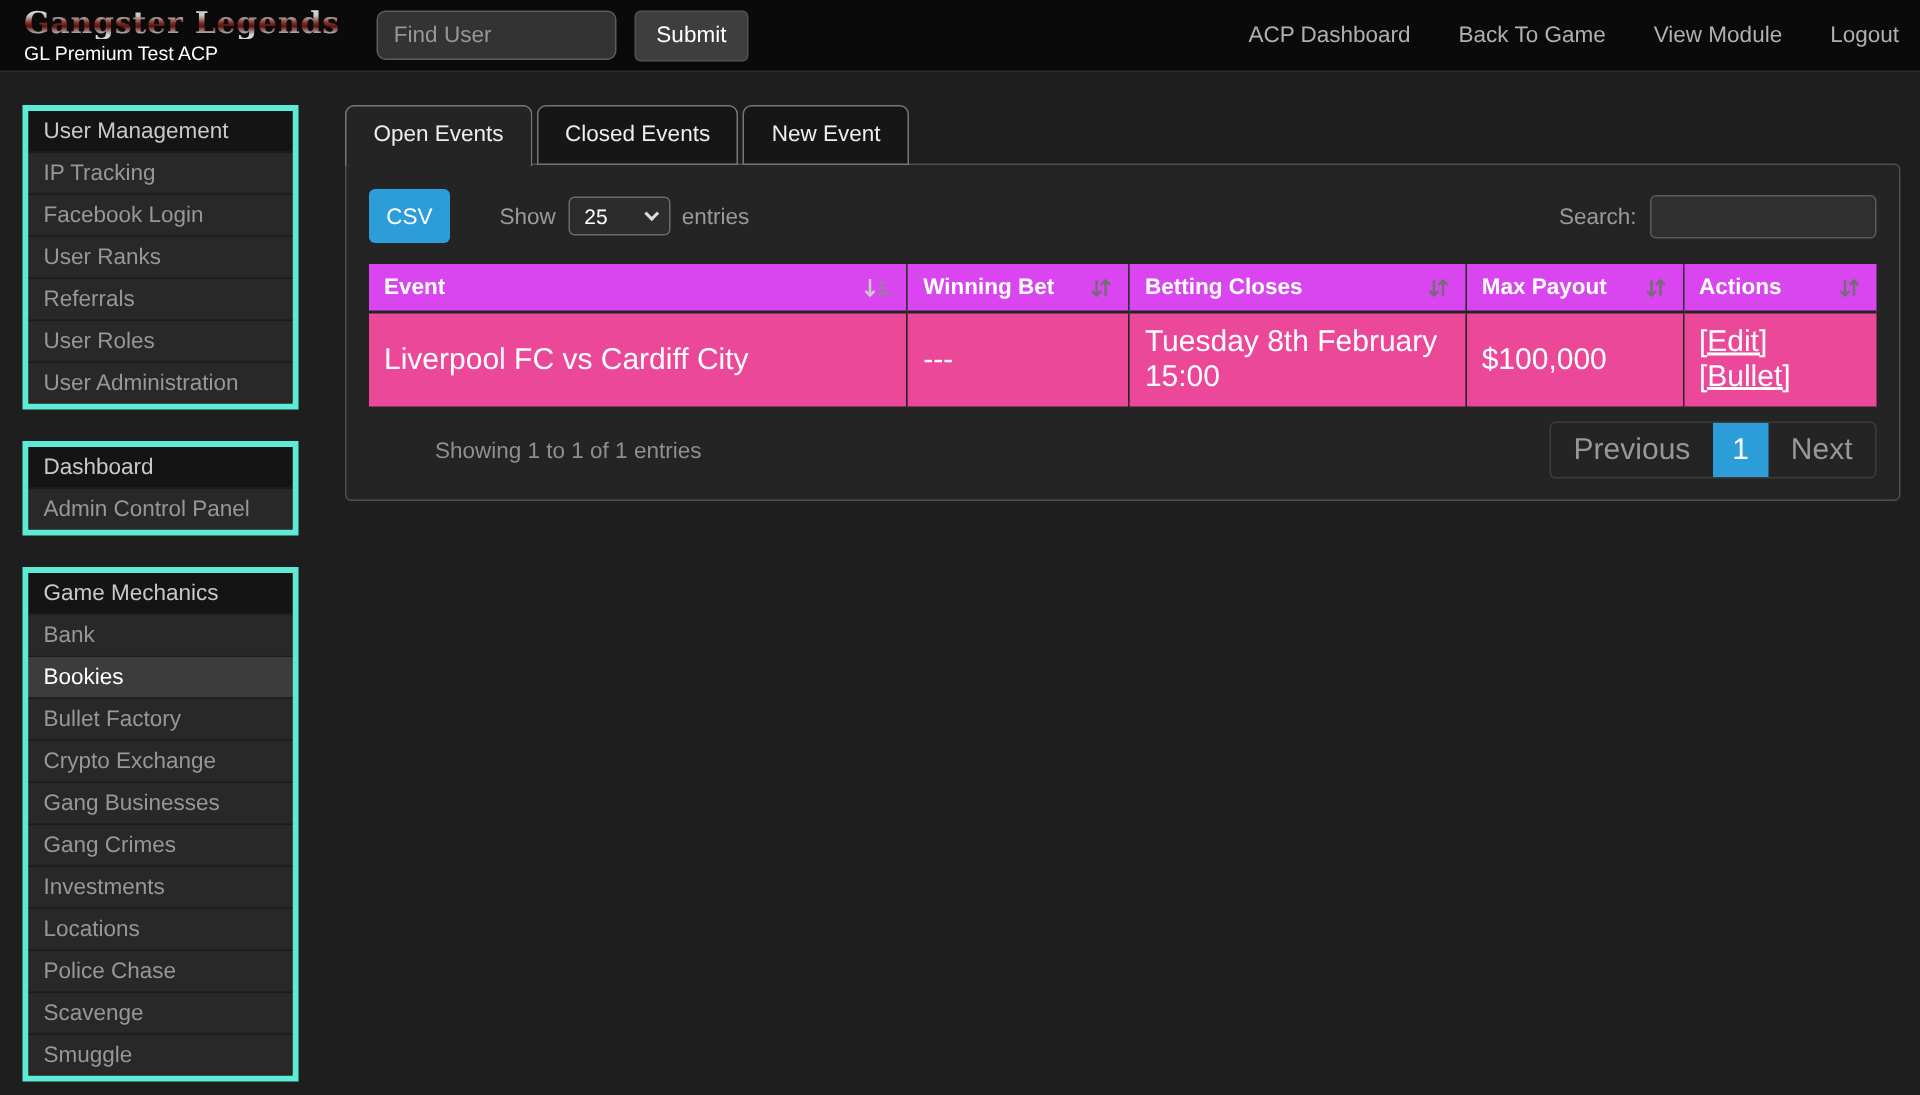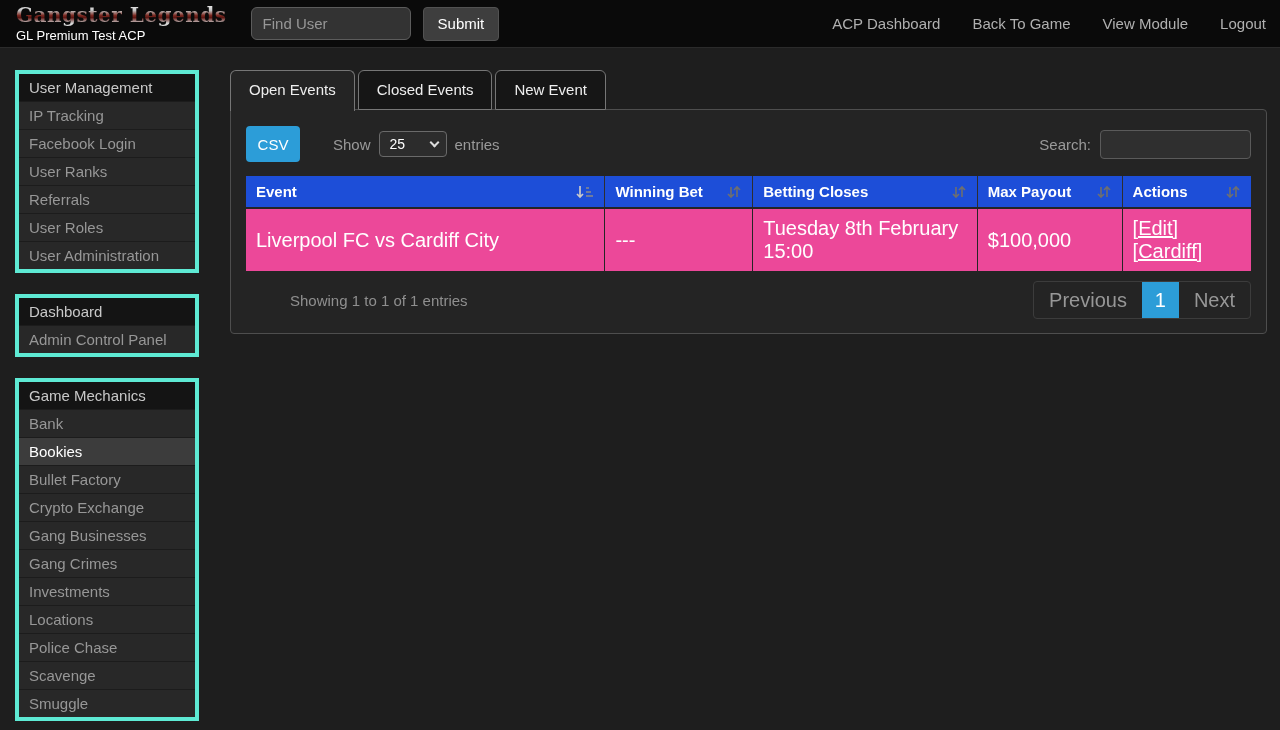--- a/index.html
+++ b/index.html
@@ -98,21 +98,21 @@
   .search-label { margin-right:9px; }
   .search-input {
     width:151px; height:29px; background:#2f2f2f; border:1px solid #5a5a5a; border-radius:4px;
     color:#dddddd; font-size:14px; padding:0 9px; outline:none;
     font-family:"Liberation Sans", sans-serif;
   }
 
   
   table.events { width:100%; border-collapse:collapse; }
   table.events th {
-    background:#1d4ed8; color:#ffffff; font-size:15px; font-weight:bold; text-align:left;
+    background:#d946ef; color:#ffffff; font-size:15px; font-weight:bold; text-align:left;
     padding:7px 10px; border-right:1px solid #2e2e2e; border-bottom:2px solid #242424;
     cursor:pointer;
   }
   table.events th:last-child { border-right:none; }
   .th-inner { display:flex; align-items:center; justify-content:space-between; }
   table.events td {
     background:#ec4899; color:#ffffff; font-size:20px;
     padding:8px 10px; border-right:1px solid #262626; border-bottom:1px solid #242424;
   }
   table.events td:last-child { border-right:none; }
@@ -263,21 +263,21 @@
           </th>
         </tr>
       </thead>
       <tbody>
         <tr>
           <td>Liverpool FC vs Cardiff City</td>
           <td>---</td>
           <td>Tuesday 8th February 15:00</td>
           <td>$100,000</td>
           <td>
-            <a class="action-link">[Edit]</a><span class="action-sep"> </span><a class="action-link">[Cardiff]</a>
+            <a class="action-link">[Edit]</a><span class="action-sep"> </span><a class="action-link">[Bullet]</a>
           </td>
         </tr>
       </tbody>
     </table>
 
     <div class="panel-footer">
       <span class="showing-text">Showing 1 to 1 of 1 entries</span>
       <div class="pagination">
         <span class="page-btn">Previous</span>
         <span class="page-btn current">1</span>

